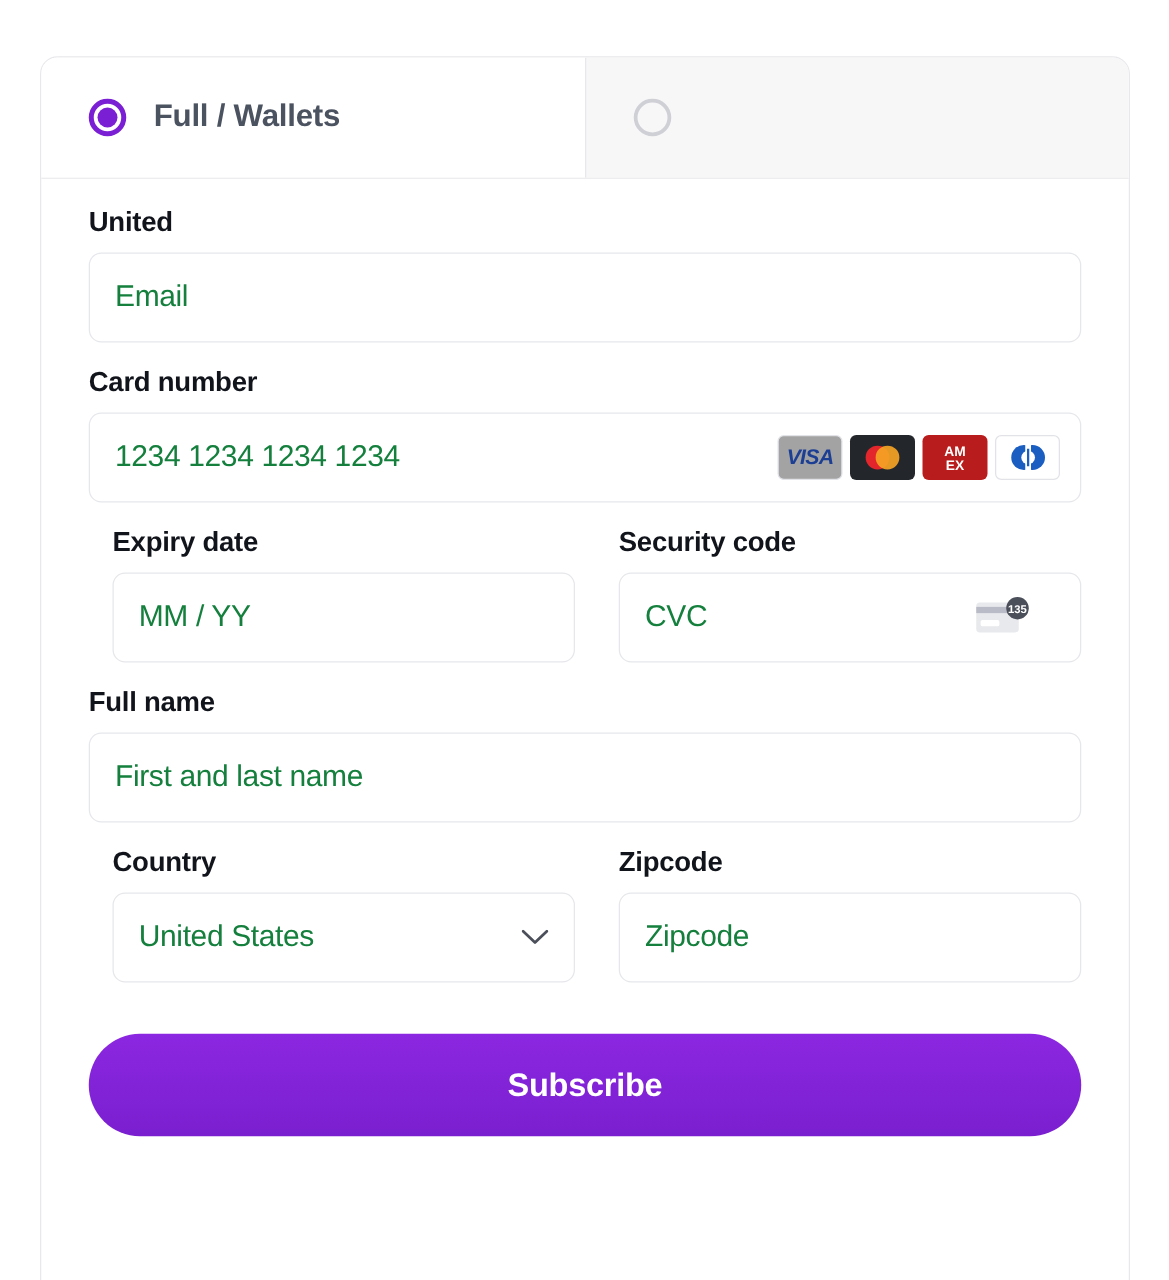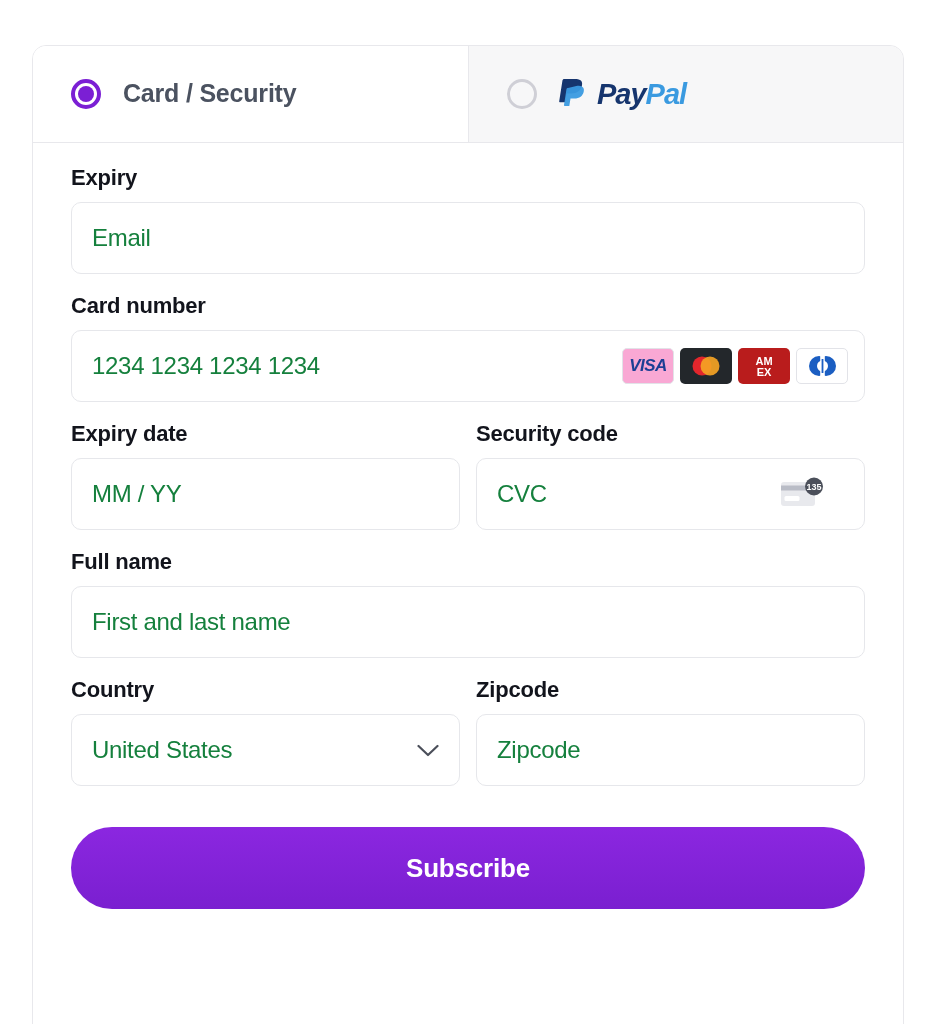--- a/index.html
+++ b/index.html
@@ -142,41 +142,41 @@
   }
   .input-text.filled { color: #15803d; }
 
   .field-block { margin-bottom: 19px; }
 
   .row {
     display: flex;
     gap: 16px;
     margin-bottom: 19px;
   }
-  .col { flex: 1 1 0; min-width: 0; }
+  .col { flex: 1 1 0; min-width: 0; margin-left: 19px; }
 
   
   .brands {
     position: absolute;
     right: 16px;
     top: 50%;
     transform: translateY(-50%);
     display: flex;
     gap: 6px;
     align-items: center;
   }
   .brand {
     width: 52px; height: 36px;
     border-radius: 5px;
     display: flex;
     align-items: center;
     justify-content: center;
     overflow: hidden;
   }
-  .brand-visa { background: #f9a8d4; border: 1px solid #e2e3e8; align-items: center; }
+  .brand-visa { background: #a3a3a3; border: 1px solid #e2e3e8; align-items: center; }
   .brand-visa .txt {
     font-size: 17px; font-weight: bold; font-style: italic;
     color: #1a3a329; color: #1c3f94; letter-spacing: -0.6px;
   }
   .brand-mc { background: #23272b; }
   .brand-amex { background: #b91c1c; }
   .brand-diners { background: #ffffff; border: 1px solid #e2e3e8; }
 
   
   .cvc-icon {
@@ -220,41 +220,33 @@
 <body>
 
 <div class="page">
 
   <div class="checkout-card">
 
     <div class="tabs">
 
       <div class="tab tab-card">
         <span class="radio radio-on"></span>
-        <span class="tab-label">Card / Security</span>
+        <span class="tab-label">Full / Wallets</span>
       </div>
 
       <div class="tab tab-paypal">
         <span class="radio radio-off"></span>
-        <span class="paypal-mark">
-          <svg class="pp-glyph" width="30" height="34" viewBox="0 0 30 34">
-            <path d="M5.2 2 C4.3 2 3.6 2.6 3.45 3.5 L0.2 24.2 C0.1 24.8 0.55 25.3 1.15 25.3 L6.2 25.3 L7.6 16.5 L12.3 16.5 C18.1 16.5 22.1 13.6 23.0 8.3 C23.9 3.3 20.6 2 15.6 2 Z" fill="#16356e"></path>
-            <path d="M9.0 10.9 C8.2 10.9 7.6 11.4 7.45 12.2 L5.0 28.0 C4.9 28.6 5.35 29.1 5.95 29.1 L10.3 29.1 L11.5 21.6 L15.3 21.6 C20.4 21.6 24.0 19.0 24.8 14.3 C25.6 10.0 22.7 8.7 18.4 8.7 Z" fill="#3a9ae0" opacity="0.95"></path>
-          </svg>
-          <span class="pp-text pp-pay">Pay</span>
-          <span class="pp-text pp-pal">Pal</span>
-        </span>
       </div>
 
     </div>
 
     <div class="form-body">
 
       <div class="field-block">
-        <span class="field-label">Expiry</span>
+        <span class="field-label">United</span>
         <div class="input-box">
           <span class="input-text">Email</span>
         </div>
       </div>
 
       <div class="field-block">
         <span class="field-label">Card number</span>
         <div class="input-box">
           <span class="input-text">1234 1234 1234 1234</span>
 

